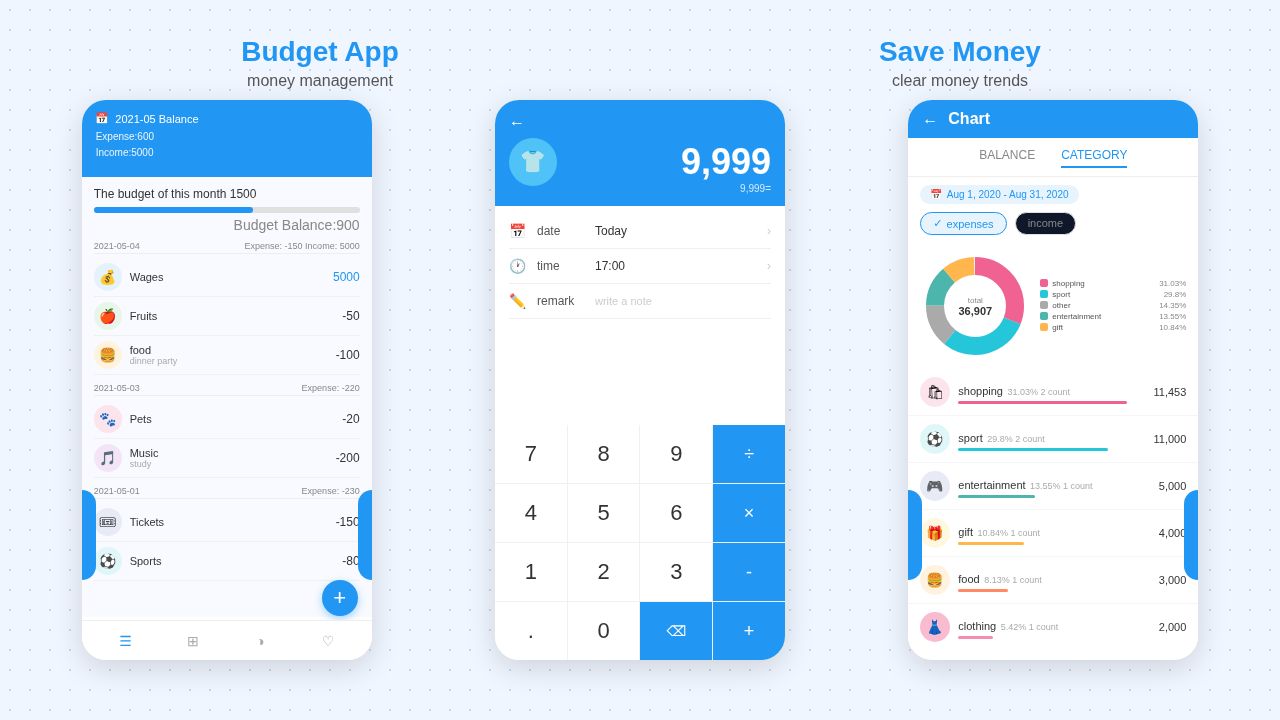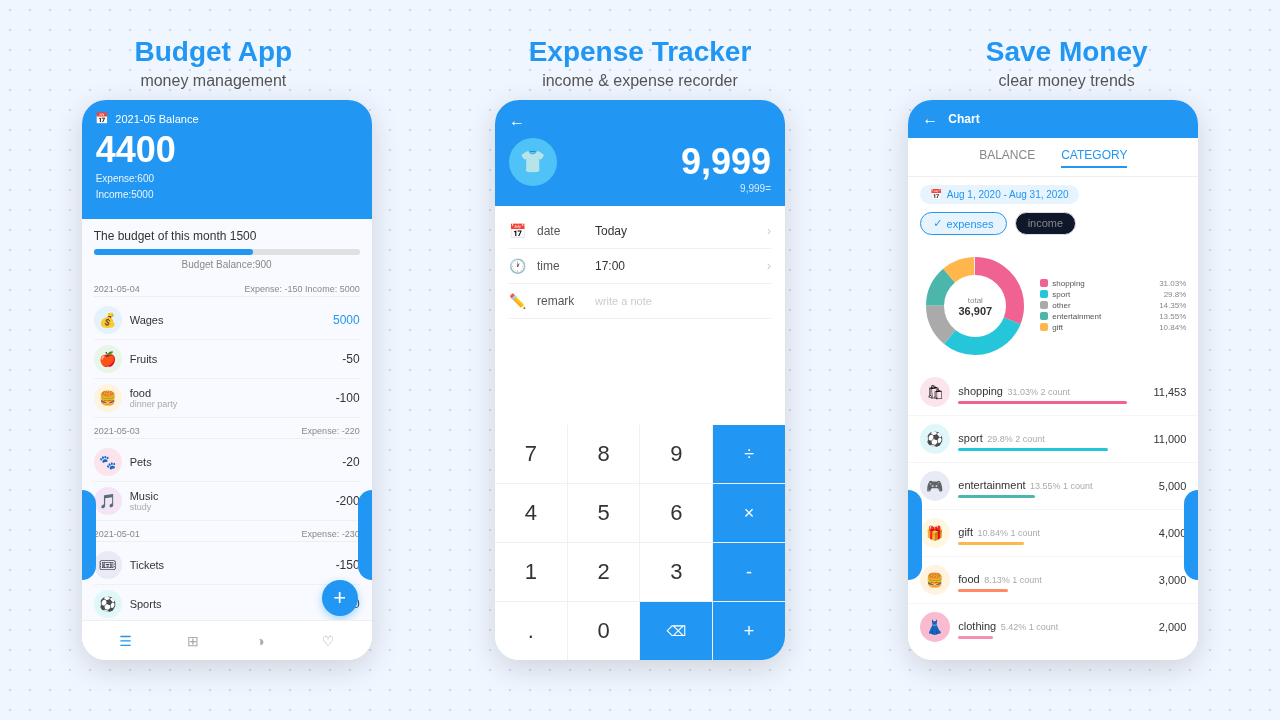--- a/index.html
+++ b/index.html
@@ -120,24 +120,24 @@
       height: 6px;
       margin-bottom: 4px;
     }
     .p1-progress-fill {
       background: #2196f3;
       height: 6px;
       border-radius: 4px;
       width: 60%;
     }
     .p1-budget-balance {
-      font-size: 10px;
+      font-size: 14px;
       color: #888;
-      text-align: center;
-      margin-bottom: 14px;
+      text-align: right;
+      margin-bottom: 8px;
     }
     .p1-date-group {
       margin-bottom: 8px;
     }
     .p1-date-header {
       display: flex;
       justify-content: space-between;
       font-size: 9px;
       color: #888;
       margin-bottom: 4px;
@@ -329,21 +329,21 @@
     
     .p3-header {
       background: #2196f3;
       padding: 10px 14px;
       color: white;
       display: flex;
       align-items: center;
       gap: 10px;
     }
     .p3-back { font-size: 16px; }
-    .p3-title { font-size: 12px; font-weight: 600; }
+    .p3-title { font-size: 16px; font-weight: 600; }
 
     .p3-tabs {
       display: flex;
       justify-content: center;
       gap: 26px;
       padding: 10px 0 8px;
       border-bottom: 1px solid #eee;
       background: white;
     }
     .p3-tab {
@@ -513,41 +513,36 @@
 <body>
 
 <div class="page-wrapper">
 
   <div class="header-row">
     <div class="app-section">
       <span class="app-title">Budget App</span>
       <span class="app-subtitle">money management</span>
     </div>
     <div class="app-section">
-      <span class="app-title">Expense Tracker</span>
-      <span class="app-subtitle">income &amp; expense recorder</span>
-    </div>
-    <div class="app-section">
       <span class="app-title">Save Money</span>
       <span class="app-subtitle">clear money trends</span>
     </div>
   </div>
 
   <div class="phones-row">
 
     <div class="phone-mockup" style="position:relative;">
       <div class="side-bar left"></div>
       <div class="side-bar right"></div>
 
       <div class="p1-header">
         <div class="p1-header-top">
           <span>📅</span>
           <span>2021-05 Balance</span>
         </div>
-        <div class="p1-balance-num">4400</div>
         <div class="p1-balance-sub">Expense:600</div>
         <div class="p1-balance-sub">Income:5000</div>
       </div>
 
       <div class="p1-body">
         <div class="p1-budget-text">The budget of this month 1500</div>
         <div class="p1-progress-bar">
           <div class="p1-progress-fill"></div>
         </div>
         <div class="p1-budget-balance">Budget Balance:900</div>

